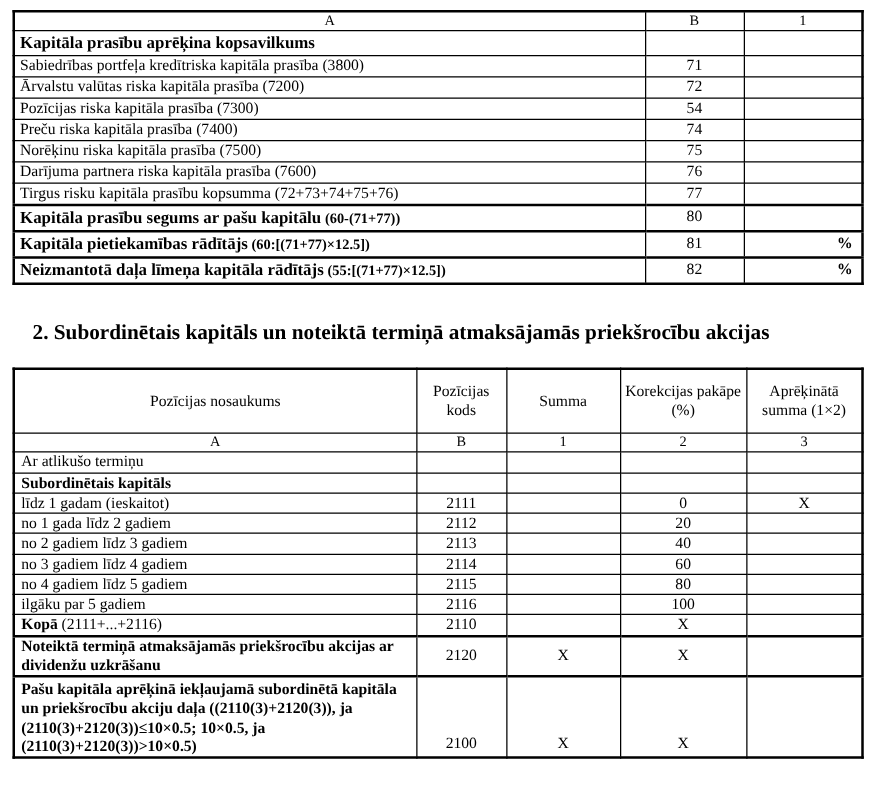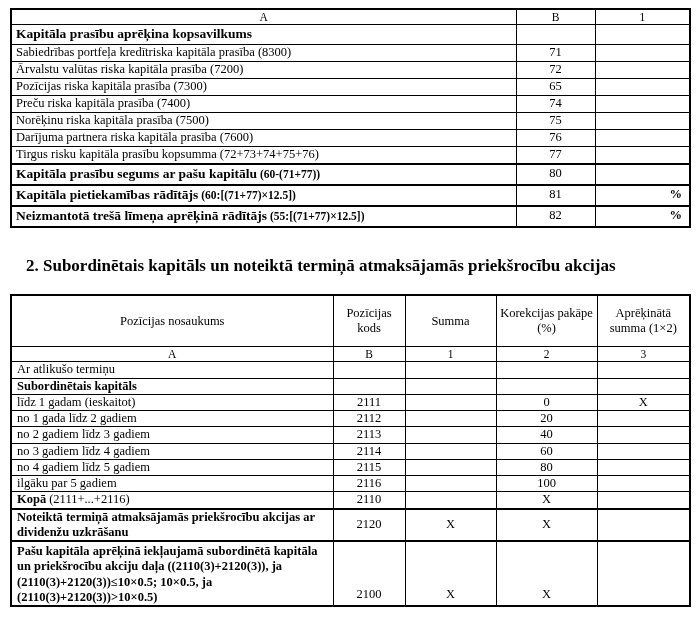--- a/index.html
+++ b/index.html
@@ -79,32 +79,32 @@
       <td class="b">B</td>
       <td class="v" style="text-align:center;padding-right:0;">1</td>
     </tr>
 
     <tr class="row sec">
       <td class="a"><span class="lbl">Kapitāla prasību aprēķina kopsavilkums</span><span class="frm"></span></td>
       <td class="b"></td>
       <td class="v"></td>
     </tr>
     <tr class="row">
-      <td class="a"><span class="lbl">Sabiedrības portfeļa kredītriska kapitāla prasība (8300)</span><span class="frm"></span></td>
+      <td class="a"><span class="lbl">Sabiedrības portfeļa kredītriska kapitāla prasība (3800)</span><span class="frm"></span></td>
       <td class="b">71</td>
       <td class="v"></td>
     </tr>
     <tr class="row">
       <td class="a"><span class="lbl">Ārvalstu valūtas riska kapitāla prasība (7200)</span><span class="frm"></span></td>
       <td class="b">72</td>
       <td class="v"></td>
     </tr>
     <tr class="row">
       <td class="a"><span class="lbl">Pozīcijas riska kapitāla prasība (7300)</span><span class="frm"></span></td>
-      <td class="b">65</td>
+      <td class="b">54</td>
       <td class="v"></td>
     </tr>
     <tr class="row">
       <td class="a"><span class="lbl">Preču riska kapitāla prasība (7400)</span><span class="frm"></span></td>
       <td class="b">74</td>
       <td class="v"></td>
     </tr>
     <tr class="row">
       <td class="a"><span class="lbl">Norēķinu riska kapitāla prasība (7500)</span><span class="frm"></span></td>
       <td class="b">75</td>
@@ -124,21 +124,21 @@
       <td class="a"><span class="lbl">Kapitāla prasību segums ar pašu kapitālu</span><span class="frm">(60-(71+77))</span></td>
       <td class="b">80</td>
       <td class="v"></td>
     </tr>
     <tr class="row bold thick">
       <td class="a"><span class="lbl">Kapitāla pietiekamības rādītājs</span><span class="frm">(60:[(71+77)×12.5])</span></td>
       <td class="b">81</td>
       <td class="v">%</td>
     </tr>
     <tr class="row bold thick">
-      <td class="a"><span class="lbl">Neizmantotā trešā līmeņa aprēķinā rādītājs</span><span class="frm">(55:[(71+77)×12.5])</span></td>
+      <td class="a"><span class="lbl">Neizmantotā daļa līmeņa kapitāla rādītājs</span><span class="frm">(55:[(71+77)×12.5])</span></td>
       <td class="b">82</td>
       <td class="v">%</td>
     </tr>
   </tbody>
     </table>
 
   <h2 class="sec2">2. Subordinētais kapitāls un noteiktā termiņā atmaksājamās priekšrocību akcijas</h2>
 
   <table class="t2">
     <colgroup>

